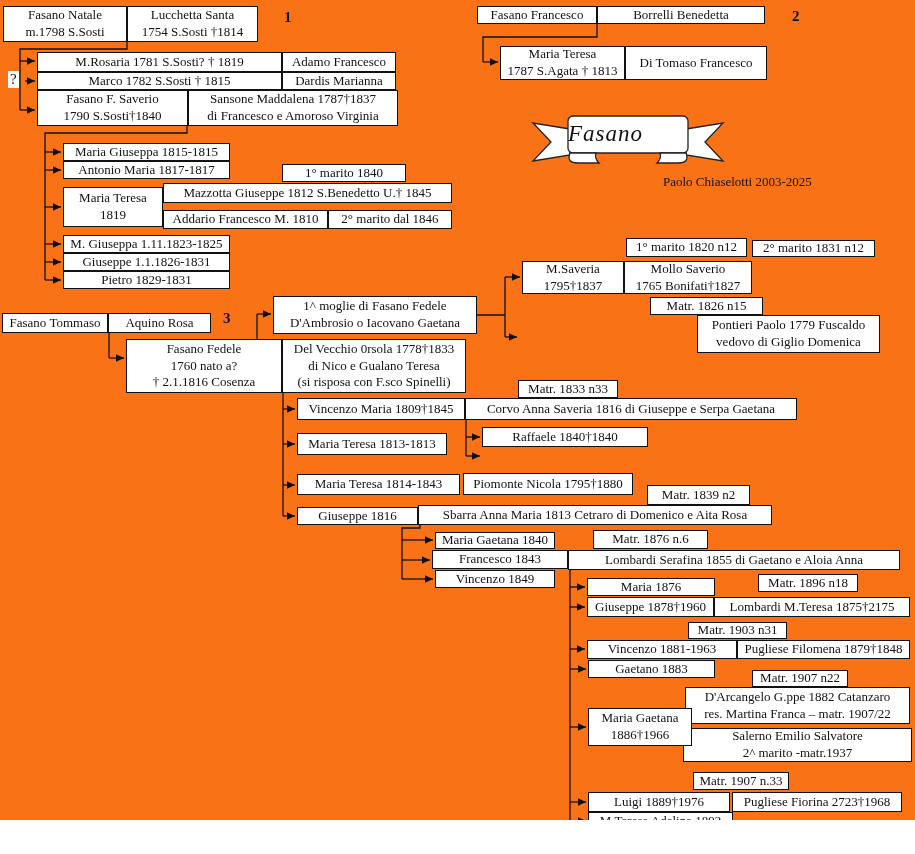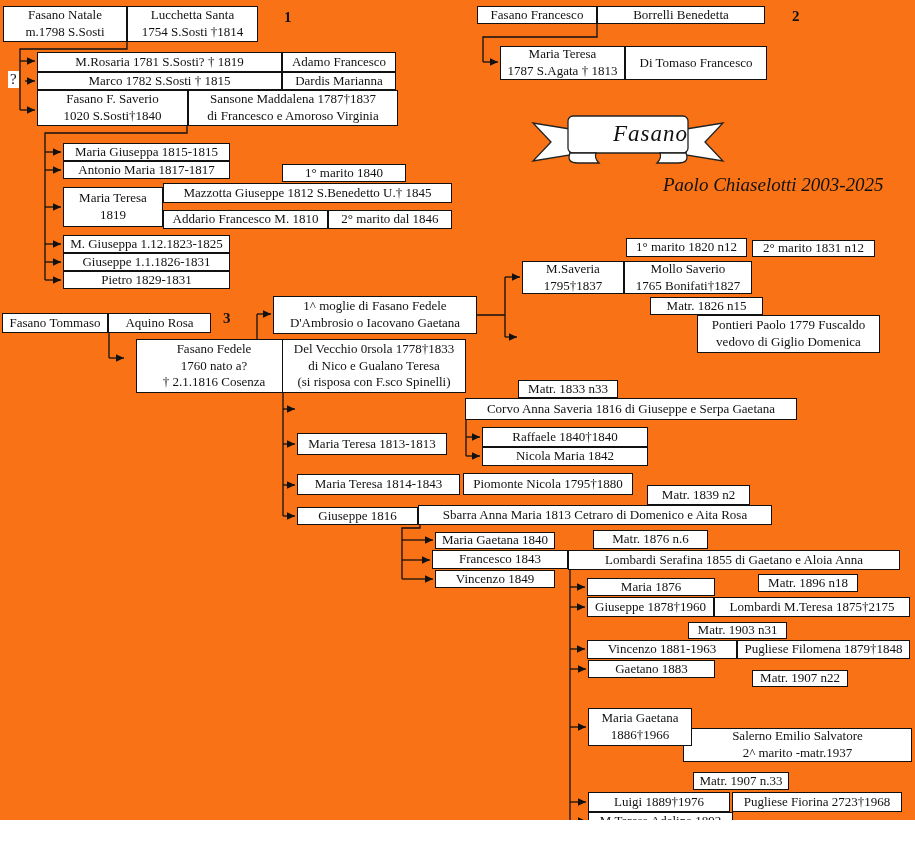--- a/index.html
+++ b/index.html
@@ -5,23 +5,23 @@
   html,body{margin:0;padding:0;background:#fff;}
   .canvas{position:relative;width:915px;height:820px;background:#f97316;overflow:hidden;
           font-family:"Liberation Serif", serif;}
   svg.lines{position:absolute;left:0;top:0;z-index:1;}
   .box{position:absolute;z-index:2;border:1.4px solid #111;background:#fff;
        box-sizing:border-box;display:flex;align-items:center;justify-content:center;
        text-align:center;font-size:13px;line-height:1.3;white-space:pre-line;
        padding:0 2px;color:#111;}
   .fig-num{position:absolute;z-index:3;font-size:15px;font-weight:bold;color:#111;}
   .q-mark{position:absolute;z-index:3;font-size:15px;color:#111;background:#fff;padding:0 2px;}
-  .banner-title{position:absolute;z-index:3;left:568px;top:121px;width:120px;text-align:right;
+  .banner-title{position:absolute;z-index:3;left:568px;top:121px;width:120px;text-align:left;
        font-size:23px;font-style:italic;letter-spacing:1px;color:#111;}
-  .credit{position:absolute;z-index:3;left:663px;top:174px;font-size:19px;font-style:italic;color:#111;}
+  .credit{position:absolute;z-index:3;left:663px;top:174px;font-size:13px;color:#111;}
 </style>
 </head>
 <body>
 
 <div class="canvas">
 
   <svg class="lines" width="915" height="854">
     <defs>
       <marker id="arr" markerUnits="userSpaceOnUse" markerWidth="9" markerHeight="8" refX="8.5" refY="4" orient="auto">
         <path d="M0,0 L8.5,4 L0,8 Z" fill="#111"></path>
@@ -92,67 +92,67 @@
 
   <div class="box" style="left:3px;top:6px;width:124px;height:36px">Fasano Natale
 m.1798 S.Sosti</div>
   <div class="box" style="left:127px;top:6px;width:131px;height:36px">Lucchetta Santa
 1754 S.Sosti †1814</div>
   <div class="box" style="left:37px;top:52px;width:245px;height:20px">M.Rosaria 1781 S.Sosti? † 1819</div>
   <div class="box" style="left:282px;top:52px;width:114px;height:20px">Adamo Francesco</div>
   <div class="box" style="left:37px;top:72px;width:245px;height:18px">Marco 1782 S.Sosti † 1815</div>
   <div class="box" style="left:282px;top:72px;width:114px;height:18px">Dardis Marianna</div>
   <div class="box" style="left:37px;top:90px;width:151px;height:36px">Fasano F. Saverio
-1020 S.Sosti†1840</div>
+1790 S.Sosti†1840</div>
   <div class="box" style="left:188px;top:90px;width:210px;height:36px">Sansone Maddalena 1787†1837
 di Francesco e Amoroso Virginia</div>
   <div class="box" style="left:63px;top:143px;width:167px;height:18px">Maria Giuseppa 1815-1815</div>
   <div class="box" style="left:63px;top:161px;width:167px;height:18px">Antonio Maria 1817-1817</div>
   <div class="box" style="left:282px;top:164px;width:124px;height:18px">1° marito 1840</div>
   <div class="box" style="left:163px;top:183px;width:289px;height:20px">Mazzotta Giuseppe 1812 S.Benedetto U.† 1845</div>
   <div class="box" style="left:63px;top:187px;width:100px;height:40px">Maria Teresa
 1819</div>
   <div class="box" style="left:163px;top:210px;width:165px;height:19px">Addario Francesco M. 1810</div>
   <div class="box" style="left:328px;top:210px;width:124px;height:19px">2° marito dal 1846</div>
-  <div class="box" style="left:63px;top:235px;width:167px;height:18px">M. Giuseppa 1.12.1823-1825</div>
+  <div class="box" style="left:63px;top:235px;width:167px;height:18px">M. Giuseppa 1.11.1823-1825</div>
   <div class="box" style="left:63px;top:253px;width:167px;height:18px">Giuseppe 1.1.1826-1831</div>
   <div class="box" style="left:63px;top:271px;width:167px;height:18px">Pietro 1829-1831</div>
 
   <div class="box" style="left:477px;top:6px;width:120px;height:18px">Fasano Francesco</div>
   <div class="box" style="left:597px;top:6px;width:168px;height:18px">Borrelli Benedetta</div>
   <div class="box" style="left:500px;top:46px;width:125px;height:34px">Maria Teresa
 1787 S.Agata † 1813</div>
   <div class="box" style="left:625px;top:46px;width:142px;height:34px">Di Tomaso Francesco</div>
 
   <div class="box" style="left:2px;top:313px;width:106px;height:20px">Fasano Tommaso</div>
   <div class="box" style="left:108px;top:313px;width:103px;height:20px">Aquino Rosa</div>
   <div class="box" style="left:273px;top:296px;width:204px;height:38px">1^ moglie di Fasano Fedele
 D'Ambrosio o Iacovano Gaetana</div>
-  <div class="box" style="left:136px;top:339px;width:156px;height:54px">Fasano Fedele
+  <div class="box" style="left:126px;top:339px;width:156px;height:54px">Fasano Fedele
 1760 nato a?
 † 2.1.1816 Cosenza</div>
   <div class="box" style="left:282px;top:339px;width:184px;height:54px">Del Vecchio 0rsola 1778†1833
 di Nico e Gualano Teresa
 (si risposa con F.sco Spinelli)</div>
 
   <div class="box" style="left:626px;top:238px;width:121px;height:19px">1° marito 1820 n12</div>
   <div class="box" style="left:752px;top:240px;width:123px;height:17px">2° marito 1831 n12</div>
   <div class="box" style="left:522px;top:261px;width:102px;height:33px">M.Saveria
 1795†1837</div>
   <div class="box" style="left:624px;top:261px;width:128px;height:33px">Mollo Saverio
 1765 Bonifati†1827</div>
   <div class="box" style="left:650px;top:297px;width:113px;height:18px">Matr. 1826 n15</div>
   <div class="box" style="left:697px;top:315px;width:183px;height:38px">Pontieri Paolo 1779 Fuscaldo
 vedovo di Giglio Domenica</div>
 
   <div class="box" style="left:518px;top:380px;width:100px;height:18px">Matr. 1833 n33</div>
+  <div class="box" style="left:297px;top:398px;width:168px;height:22px">Vincenzo Maria 1809†1845</div>
   <div class="box" style="left:465px;top:398px;width:332px;height:22px">Corvo Anna Saveria 1816 di Giuseppe e Serpa Gaetana</div>
   <div class="box" style="left:297px;top:433px;width:150px;height:22px">Maria Teresa 1813-1813</div>
   <div class="box" style="left:482px;top:427px;width:166px;height:20px">Raffaele 1840†1840</div>
-  <div class="box" style="left:482px;top:447px;width:166px;height:19px">Nicola Maria 1842</div>
   <div class="box" style="left:297px;top:474px;width:163px;height:21px">Maria Teresa 1814-1843</div>
   <div class="box" style="left:463px;top:473px;width:170px;height:22px">Piomonte Nicola 1795†1880</div>
   <div class="box" style="left:647px;top:485px;width:103px;height:20px">Matr. 1839 n2</div>
   <div class="box" style="left:297px;top:507px;width:121px;height:18px">Giuseppe 1816</div>
   <div class="box" style="left:418px;top:505px;width:354px;height:20px">Sbarra Anna Maria 1813 Cetraro di Domenico e Aita Rosa</div>
 
   <div class="box" style="left:435px;top:532px;width:120px;height:17px">Maria Gaetana 1840</div>
   <div class="box" style="left:593px;top:530px;width:115px;height:19px">Matr. 1876 n.6</div>
   <div class="box" style="left:432px;top:550px;width:136px;height:19px">Francesco 1843</div>
   <div class="box" style="left:568px;top:550px;width:332px;height:20px">Lombardi Serafina 1855 di Gaetano e Aloia Anna</div>
@@ -160,20 +160,22 @@
 
   <div class="box" style="left:587px;top:578px;width:128px;height:18px">Maria 1876</div>
   <div class="box" style="left:758px;top:574px;width:100px;height:18px">Matr. 1896 n18</div>
   <div class="box" style="left:587px;top:597px;width:127px;height:20px">Giuseppe 1878†1960</div>
   <div class="box" style="left:714px;top:597px;width:196px;height:20px">Lombardi M.Teresa 1875†2175</div>
   <div class="box" style="left:688px;top:622px;width:99px;height:17px">Matr. 1903 n31</div>
   <div class="box" style="left:587px;top:640px;width:150px;height:19px">Vincenzo 1881-1963</div>
   <div class="box" style="left:737px;top:640px;width:173px;height:19px">Pugliese Filomena 1879†1848</div>
   <div class="box" style="left:588px;top:660px;width:127px;height:18px">Gaetano 1883</div>
   <div class="box" style="left:752px;top:670px;width:96px;height:17px">Matr. 1907 n22</div>
+  <div class="box" style="left:685px;top:687px;width:225px;height:37px">D'Arcangelo G.ppe 1882 Catanzaro
+res. Martina Franca – matr. 1907/22</div>
   <div class="box" style="left:683px;top:728px;width:229px;height:34px">Salerno Emilio Salvatore
 2^ marito -matr.1937</div>
   <div class="box" style="left:588px;top:708px;width:104px;height:38px">Maria Gaetana
 1886†1966</div>
   <div class="box" style="left:693px;top:772px;width:96px;height:18px">Matr. 1907 n.33</div>
   <div class="box" style="left:588px;top:792px;width:142px;height:20px">Luigi 1889†1976</div>
   <div class="box" style="left:732px;top:792px;width:170px;height:20px">Pugliese Fiorina 2723†1968</div>
   <div class="box" style="left:588px;top:812px;width:145px;height:18px">M.Teresa Adelina 1892</div>
   <div class="box" style="left:588px;top:830px;width:145px;height:18px">Antonio 1895</div>
 

